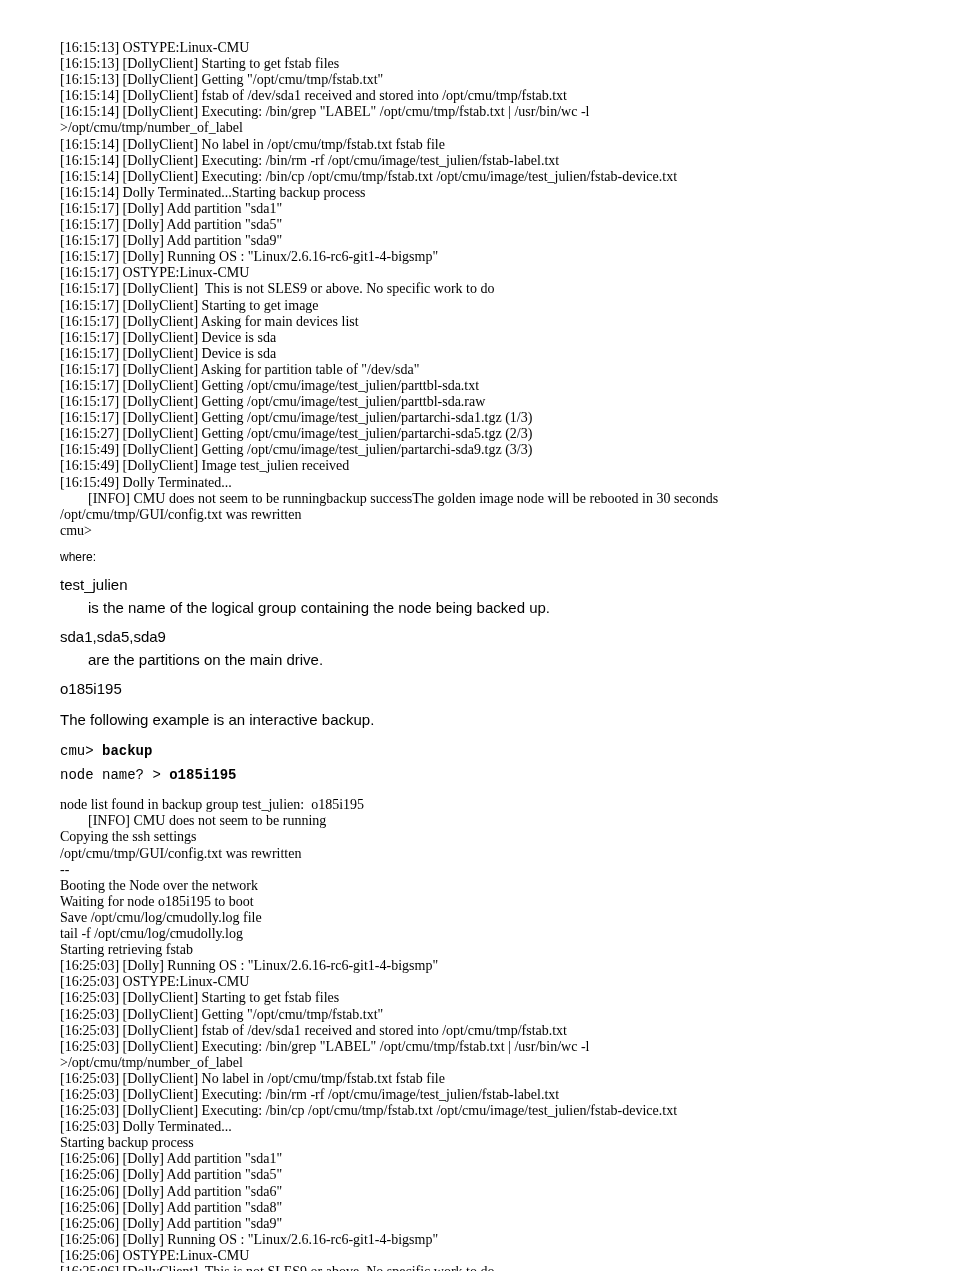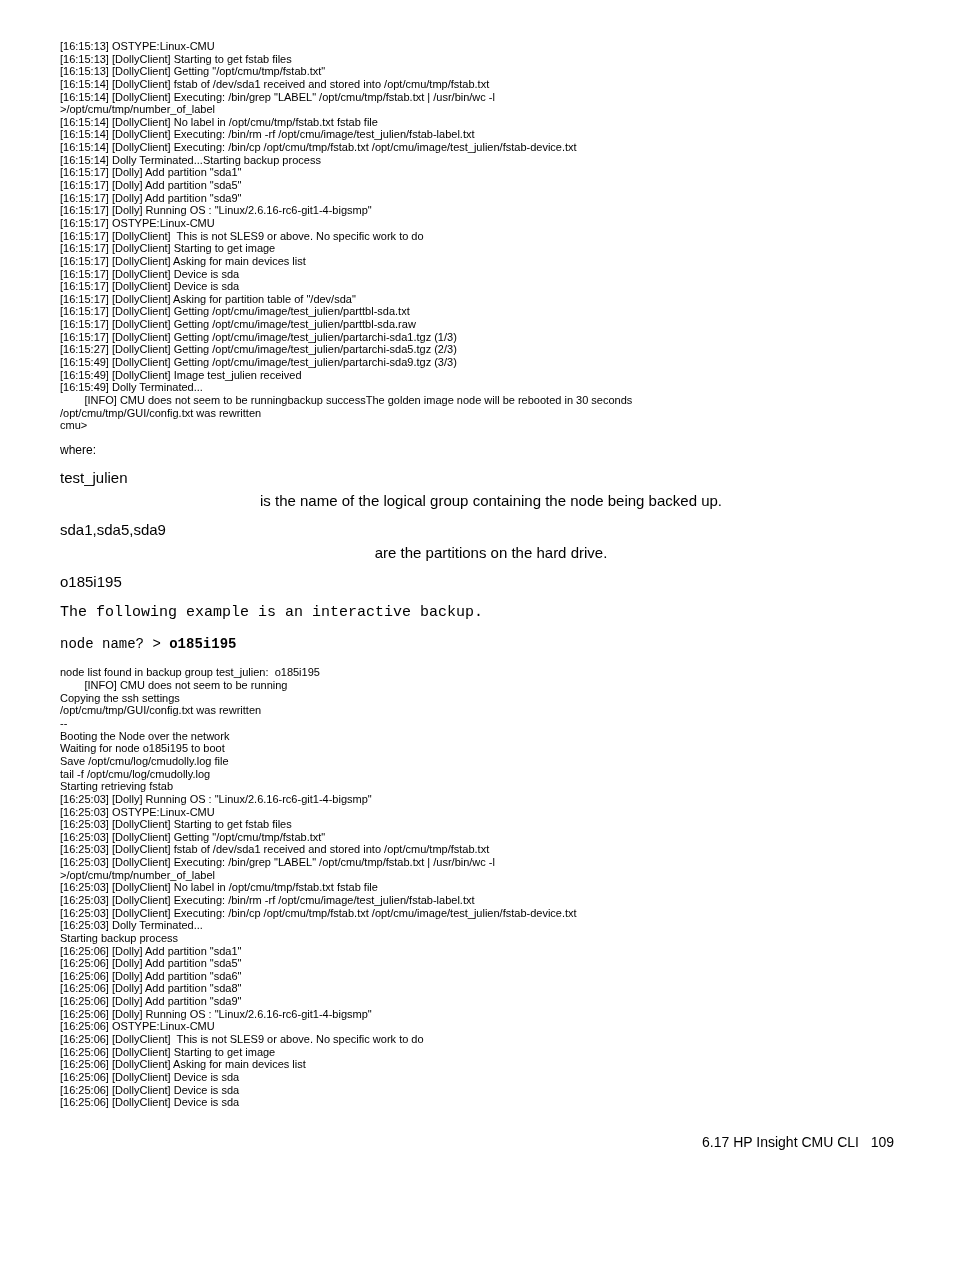--- a/index.html
+++ b/index.html
@@ -6,45 +6,43 @@
       font-family: Arial, Helvetica, sans-serif;
       font-size: 14px;
       color: #000;
       margin: 0;
       padding: 40px 60px;
       max-width: 954px;
       background: #fff;
       line-height: 1.4;
     }
     .log {
-      font-family: Liberation Sans, sans-serif;
-      font-size: 11px;
+      font-family: Liberation Serif, serif;
+      font-size: 14px;
       white-space: pre;
       color: #000;
       line-height: 1.15;
       margin: 0 0 10px 0;
     }
     .where {
       font-size: 12px;
       margin: 8px 0 8px 0;
     }
     .dl { margin: 0 0 8px 0; }
     .dt {
       font-size: 15px;
       margin: 6px 0 2px 0;
     }
     .dd {
       font-size: 15px;
       margin: 0 0 8px 28px;
-      text-align: center;
     }
     .para {
       font-size: 15px;
       margin: 10px 0;
-      font-family: Liberation Mono, monospace;
     }
     .interactive {
       font-family: "Courier New", monospace;
       font-size: 14px;
       margin: 10px 0;
       line-height: 1.7;
     }
     .interactive .bold { font-weight: bold; }
     .footer {
       text-align: right;
@@ -86,27 +84,28 @@
         [INFO] CMU does not seem to be runningbackup successThe golden image node will be rebooted in 30 seconds
 /opt/cmu/tmp/GUI/config.txt was rewritten
 cmu&gt;</div>
 
 <div class="where">where:</div>
 
 <div class="dl">
   <div class="dt">test_julien</div>
   <div class="dd">is the name of the logical group containing the node being backed up.</div>
   <div class="dt">sda1,sda5,sda9</div>
-  <div class="dd">are the partitions on the hard drive.</div>
+  <div class="dd">are the partitions on the main drive.</div>
   <div class="dt">o185i195</div>
 </div>
 
 <div class="para">The following example is an interactive backup.</div>
 
 <div class="interactive">
+  <div><span>cmu&gt; </span><span class="bold">backup</span></div>
   <div><span>node name? &gt; </span><span class="bold">o185i195</span></div>
 </div>
 
 <div class="log">node list found in backup group test_julien:  o185i195
         [INFO] CMU does not seem to be running
 Copying the ssh settings
 /opt/cmu/tmp/GUI/config.txt was rewritten
 --
 Booting the Node over the network
 Waiting for node o185i195 to boot

